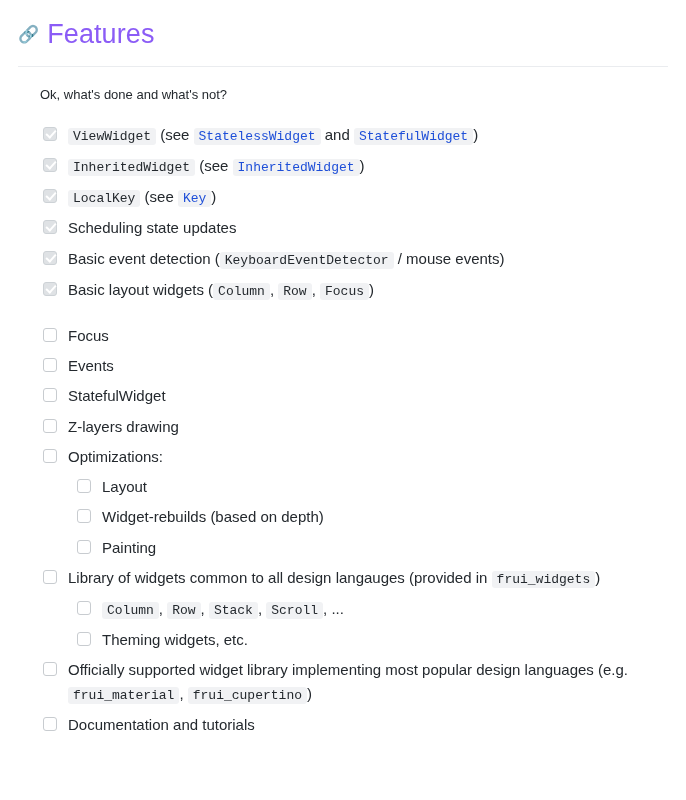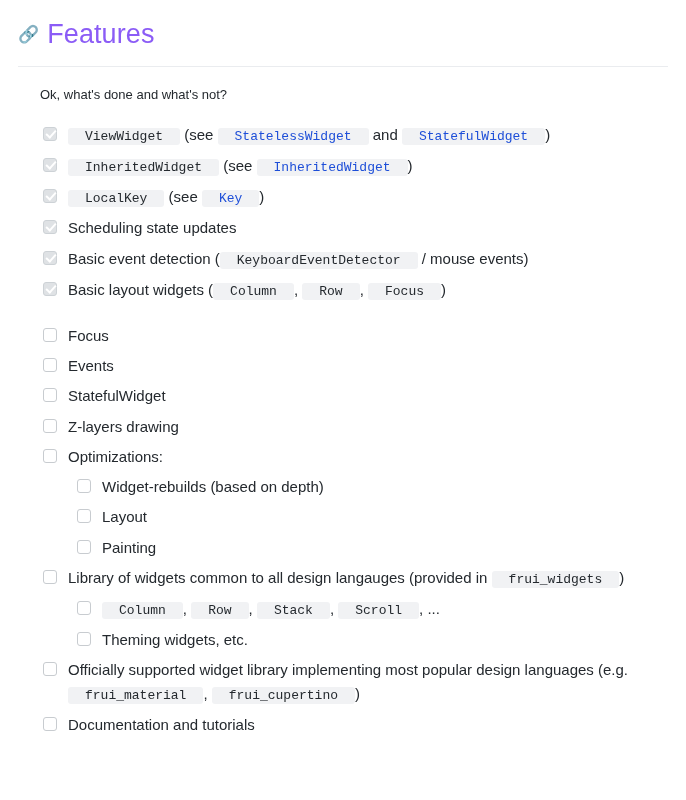--- a/index.html
+++ b/index.html
@@ -92,21 +92,21 @@
     height: 8px;
     border: solid #ffffff;
     border-width: 0 2px 2px 0;
     transform: rotate(42deg);
   }
   code.inline {
     font-family: "Liberation Mono", monospace;
     font-size: 13px;
     background: #f1f2f4;
     border-radius: 3px;
-    padding: 1px 17px;
+    padding: 1px 5px;
     color: #24292e;
   }
   code.link {
     color: #1d4ed8;
   }
   .txt {
     white-space: normal;
   }
 </style>
 </head>
@@ -126,22 +126,22 @@
       <li><span class="cb checked"></span><span class="txt"><code class="inline">InheritedWidget</code><span> (see </span><code class="inline link">InheritedWidget</code><span>)</span></span></li>
       <li><span class="cb checked"></span><span class="txt"><code class="inline">LocalKey</code><span> (see </span><code class="inline link">Key</code><span>)</span></span></li>
       <li><span class="cb checked"></span><span class="txt"><span>Scheduling state updates</span></span></li>
       <li><span class="cb checked"></span><span class="txt"><span>Basic event detection (</span><code class="inline">KeyboardEventDetector</code><span> / mouse events)</span></span></li>
       <li><span class="cb checked"></span><span class="txt"><span>Basic layout widgets (</span><code class="inline">Column</code><span>, </span><code class="inline">Row</code><span>, </span><code class="inline">Focus</code><span>)</span></span></li>
       <li class="spacer-before"><span class="cb"></span><span class="txt"><span>Focus</span></span></li>
       <li><span class="cb"></span><span class="txt"><span>Events</span></span></li>
       <li><span class="cb"></span><span class="txt"><span>StatefulWidget</span></span></li>
       <li><span class="cb"></span><span class="txt"><span>Z-layers drawing</span></span></li>
       <li><span class="cb"></span><span class="txt"><span>Optimizations:</span></span></li>
+      <li class="sub"><span class="cb"></span><span class="txt"><span>Layout</span></span></li>
       <li class="sub"><span class="cb"></span><span class="txt"><span>Widget-rebuilds (based on depth)</span></span></li>
-      <li class="sub"><span class="cb"></span><span class="txt"><span>Layout</span></span></li>
       <li class="sub"><span class="cb"></span><span class="txt"><span>Painting</span></span></li>
       <li><span class="cb"></span><span class="txt"><span>Library of widgets common to all design langauges (provided in </span><code class="inline">frui_widgets</code><span>)</span></span></li>
       <li class="sub"><span class="cb"></span><span class="txt"><code class="inline">Column</code><span>, </span><code class="inline">Row</code><span>, </span><code class="inline">Stack</code><span>, </span><code class="inline">Scroll</code><span>, ...</span></span></li>
       <li class="sub"><span class="cb"></span><span class="txt"><span>Theming widgets, etc.</span></span></li>
       <li><span class="cb"></span><span class="txt"><span>Officially supported widget library implementing most popular design languages (e.g. </span><code class="inline">frui_material</code><span>, </span><code class="inline">frui_cupertino</code><span>)</span></span></li>
       <li><span class="cb"></span><span class="txt"><span>Documentation and tutorials</span></span></li>
     </ul>
 
 </div>
 

